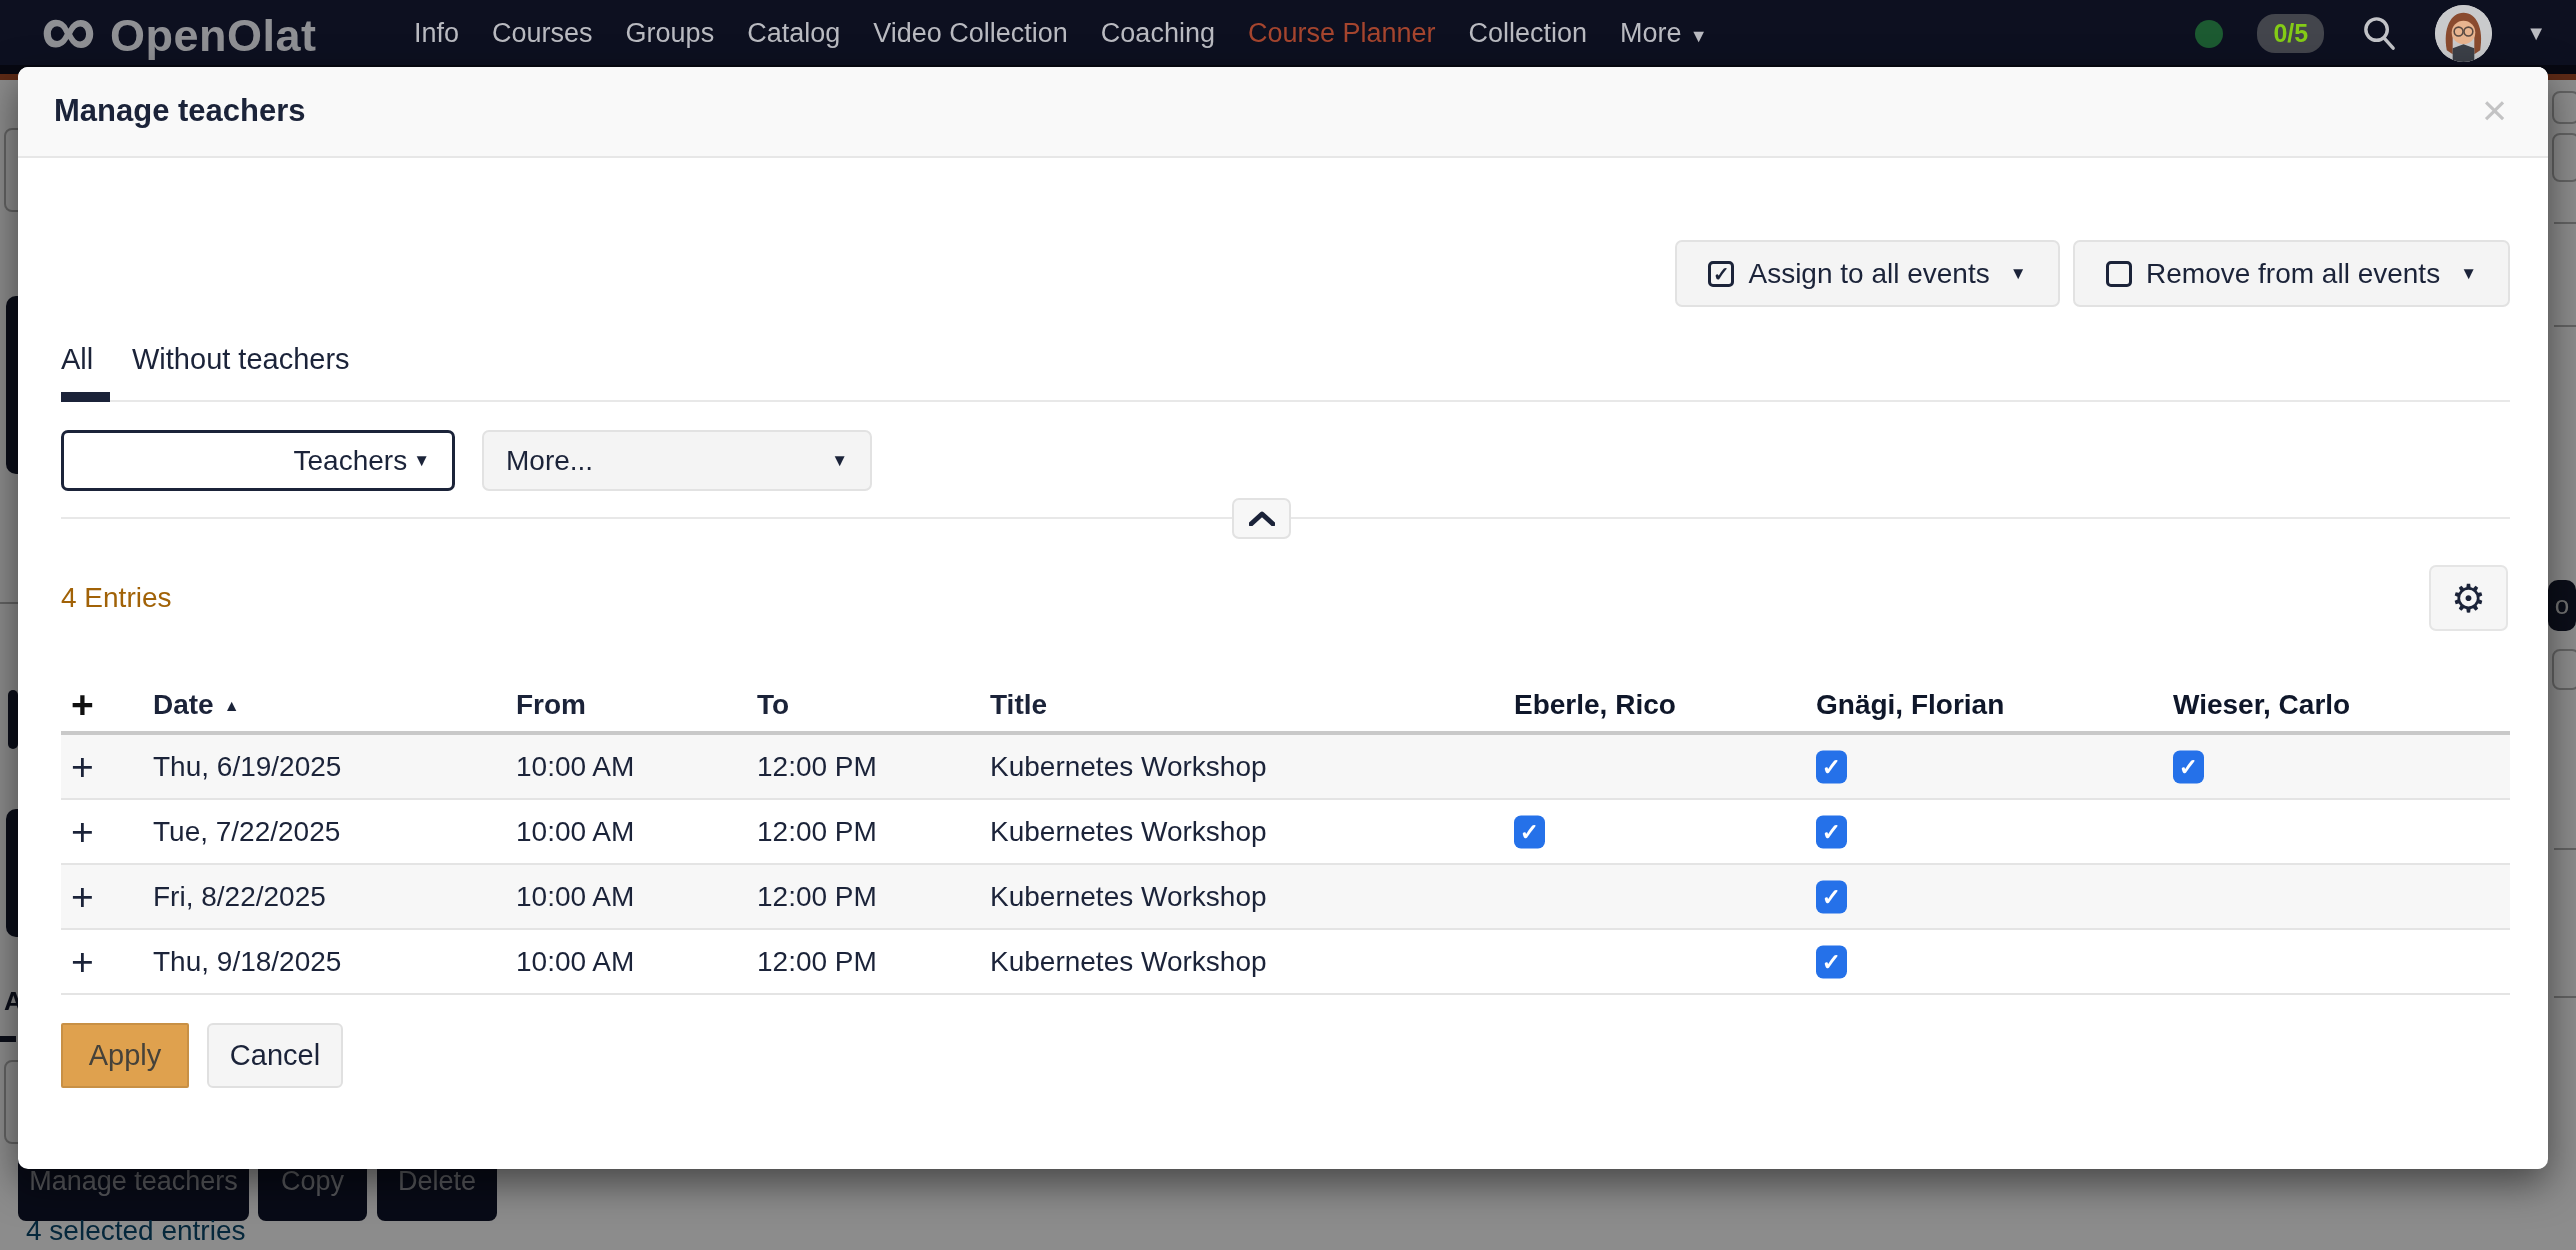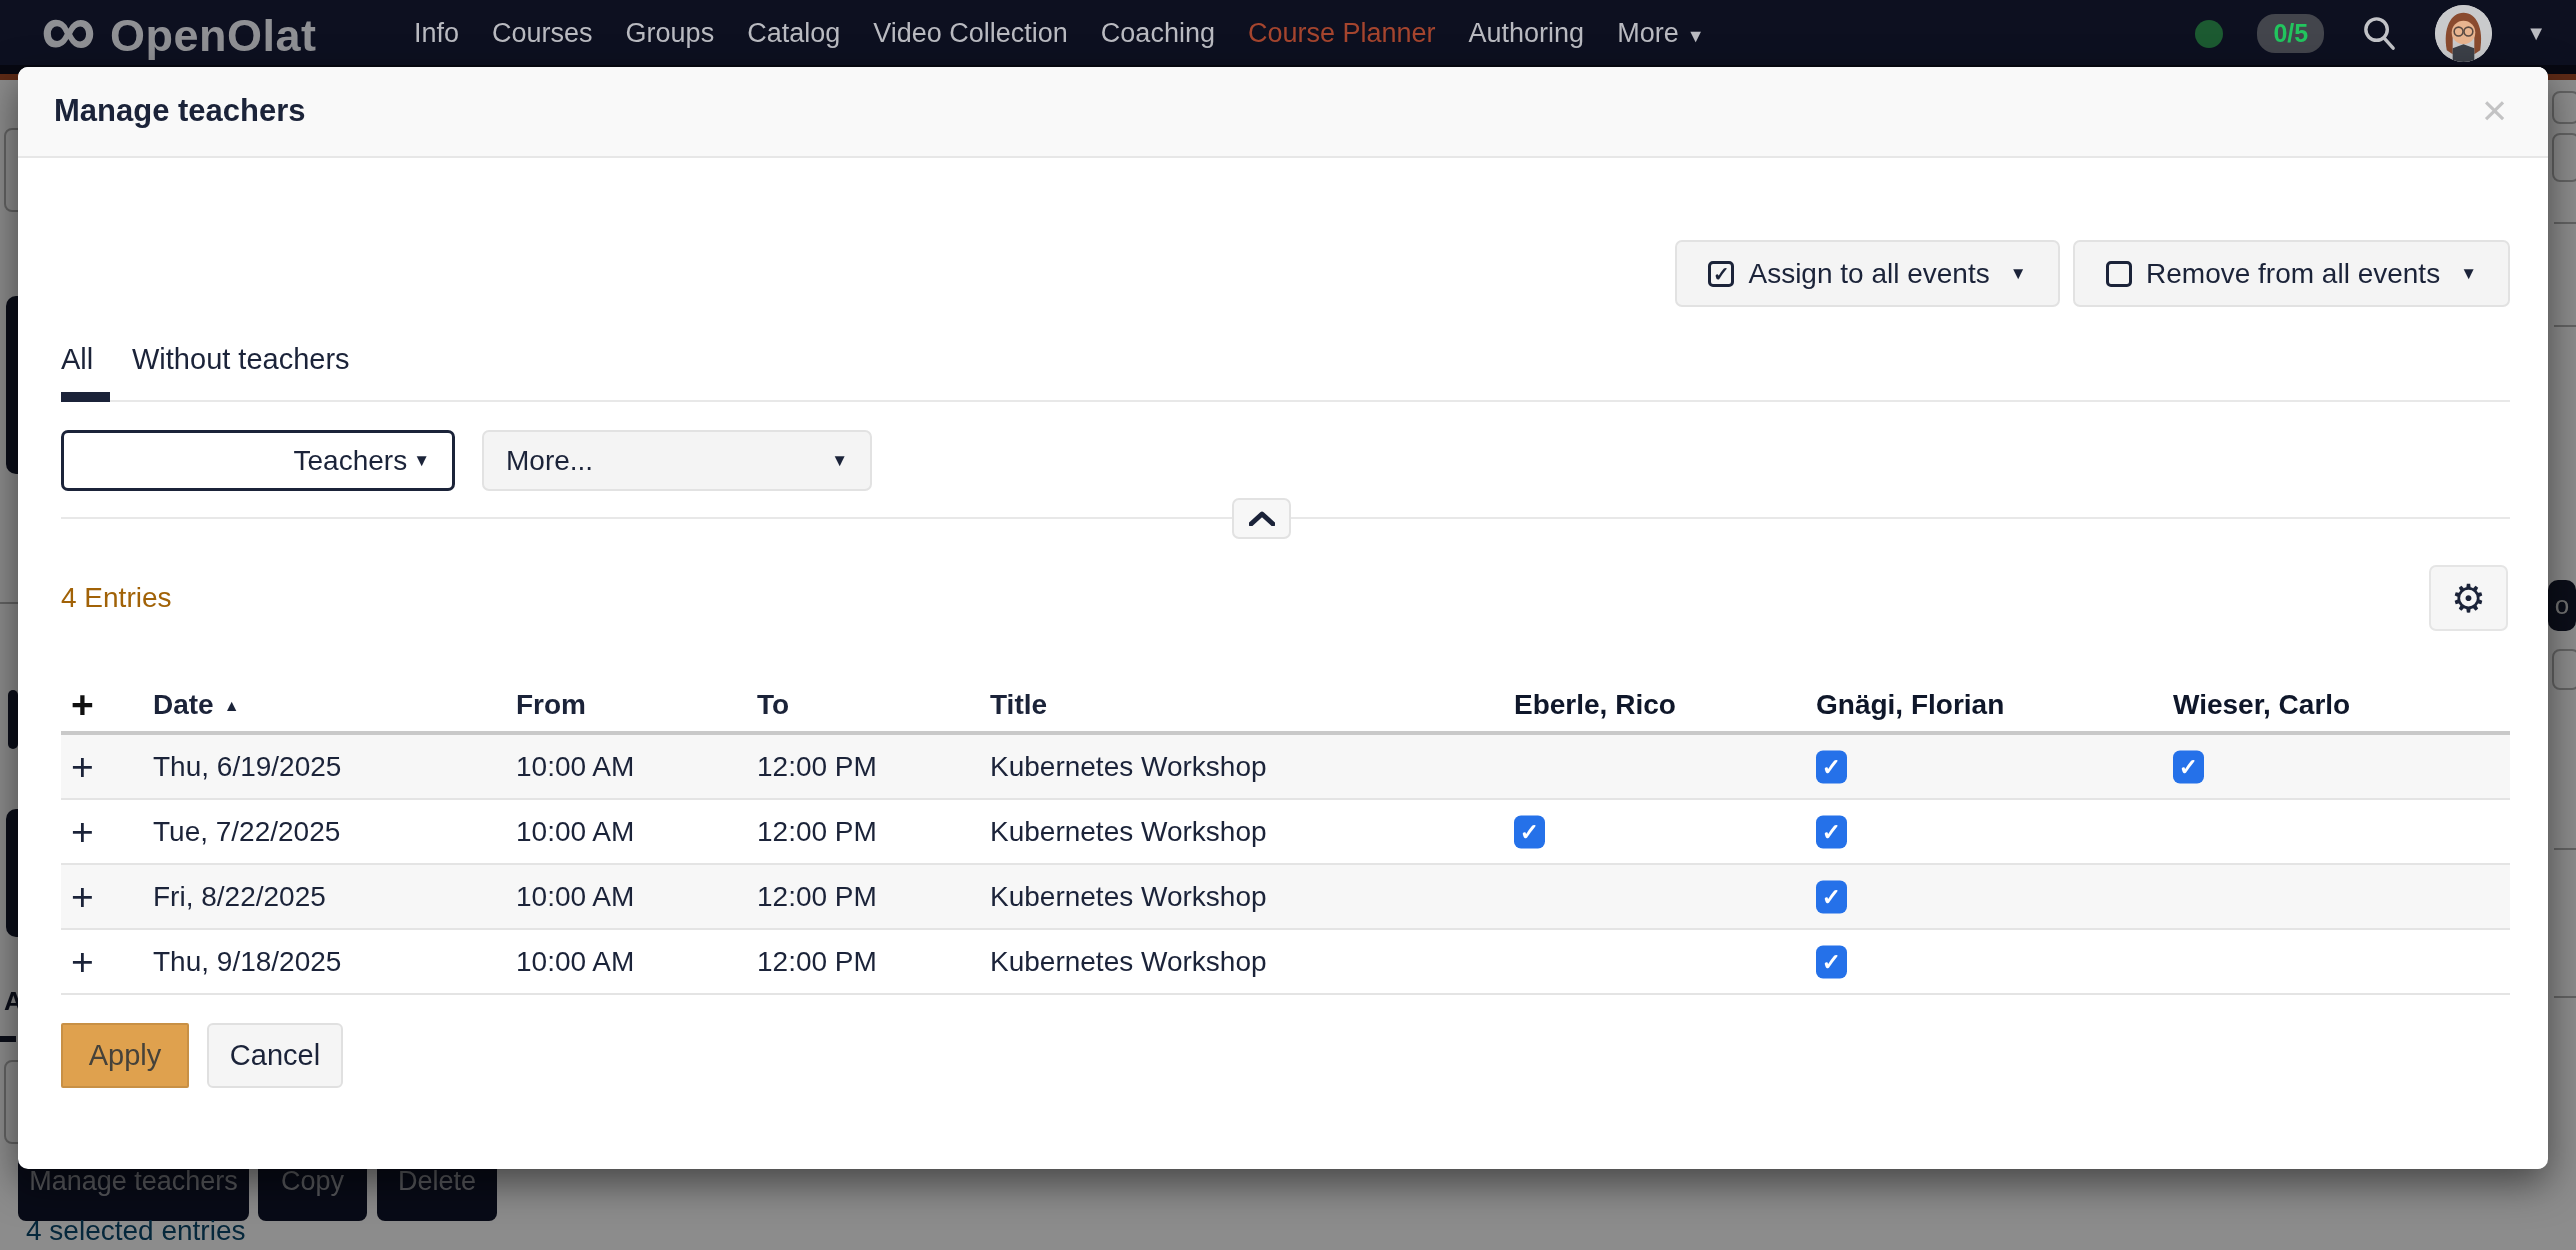--- a/index.html
+++ b/index.html
@@ -13,21 +13,21 @@
   .brand { position:absolute; left:41px; top:6px; display:flex; align-items:center; gap:14px;
     color:#8f9094; }
   .brand .inf { font-size:77px; font-weight:bold; line-height:59px; position:relative; top:-6px; }
   .brand .bname { font-size:45px; font-weight:bold; letter-spacing:0.5px; }
   .nav-items { position:absolute; left:414px; top:0; height:67px; display:flex; align-items:center; gap:33px; }
   .nav-item { color:#b9bac0; font-size:27px; white-space:nowrap; cursor:pointer; }
   .nav-item.active { color:#a5452e; }
   .nav-item .dd { font-size:18px; margin-left:8px; }
   .nav-right { position:absolute; right:30px; top:0; height:67px; display:flex; align-items:center; gap:34px; }
   .presence-dot { width:28px; height:28px; border-radius:50%; background:#1c5a31; }
-  .counter-badge { background:#43454c; color:#22c55e; font-weight:bold; font-size:25px;
+  .counter-badge { background:#43454c; color:#84cc16; font-weight:bold; font-size:25px;
     border-radius:18px; padding:5px 16px; }
   .search-btn { width:43px; height:43px; display:flex; align-items:center; justify-content:center; }
   .avatar { width:57px; height:57px; border-radius:50%; background:#c9cacc; overflow:hidden; }
   .user-caret { color:#b9bac0; font-size:20px; }
 
   
   .bg-frag { position:absolute; z-index:2; }
   .dim-overlay { position:absolute; left:0; top:65px; width:2576px; height:1185px;
     background:rgba(0,0,0,0.45); z-index:3; }
   .bottom-btn { position:absolute; background:#10152a; border-radius:8px; height:79px; top:1142px;
@@ -129,21 +129,21 @@
       <span class="bname">OpenOlat</span>
     </div>
     <div class="nav-items">
       <span class="nav-item">Info</span>
       <span class="nav-item">Courses</span>
       <span class="nav-item">Groups</span>
       <span class="nav-item">Catalog</span>
       <span class="nav-item">Video Collection</span>
       <span class="nav-item">Coaching</span>
       <span class="nav-item active">Course Planner</span>
-      <span class="nav-item">Authoring</span>
+      <span class="nav-item">Collection</span>
       <span class="nav-item"><span>More</span><span class="dd">▼</span></span>
     </div>
     <div class="nav-right">
       <span class="presence-dot"></span>
       <span class="counter-badge">0/5</span>
       <span class="search-btn">
         <svg width="39" height="39" viewBox="0 0 40 40">
           <circle cx="17" cy="16" r="11" fill="none" stroke="#c2c3c7" stroke-width="3.5"></circle>
           <line x1="25" y1="25" x2="34" y2="35" stroke="#c2c3c7" stroke-width="3.5" stroke-linecap="round"></line>
         </svg>

